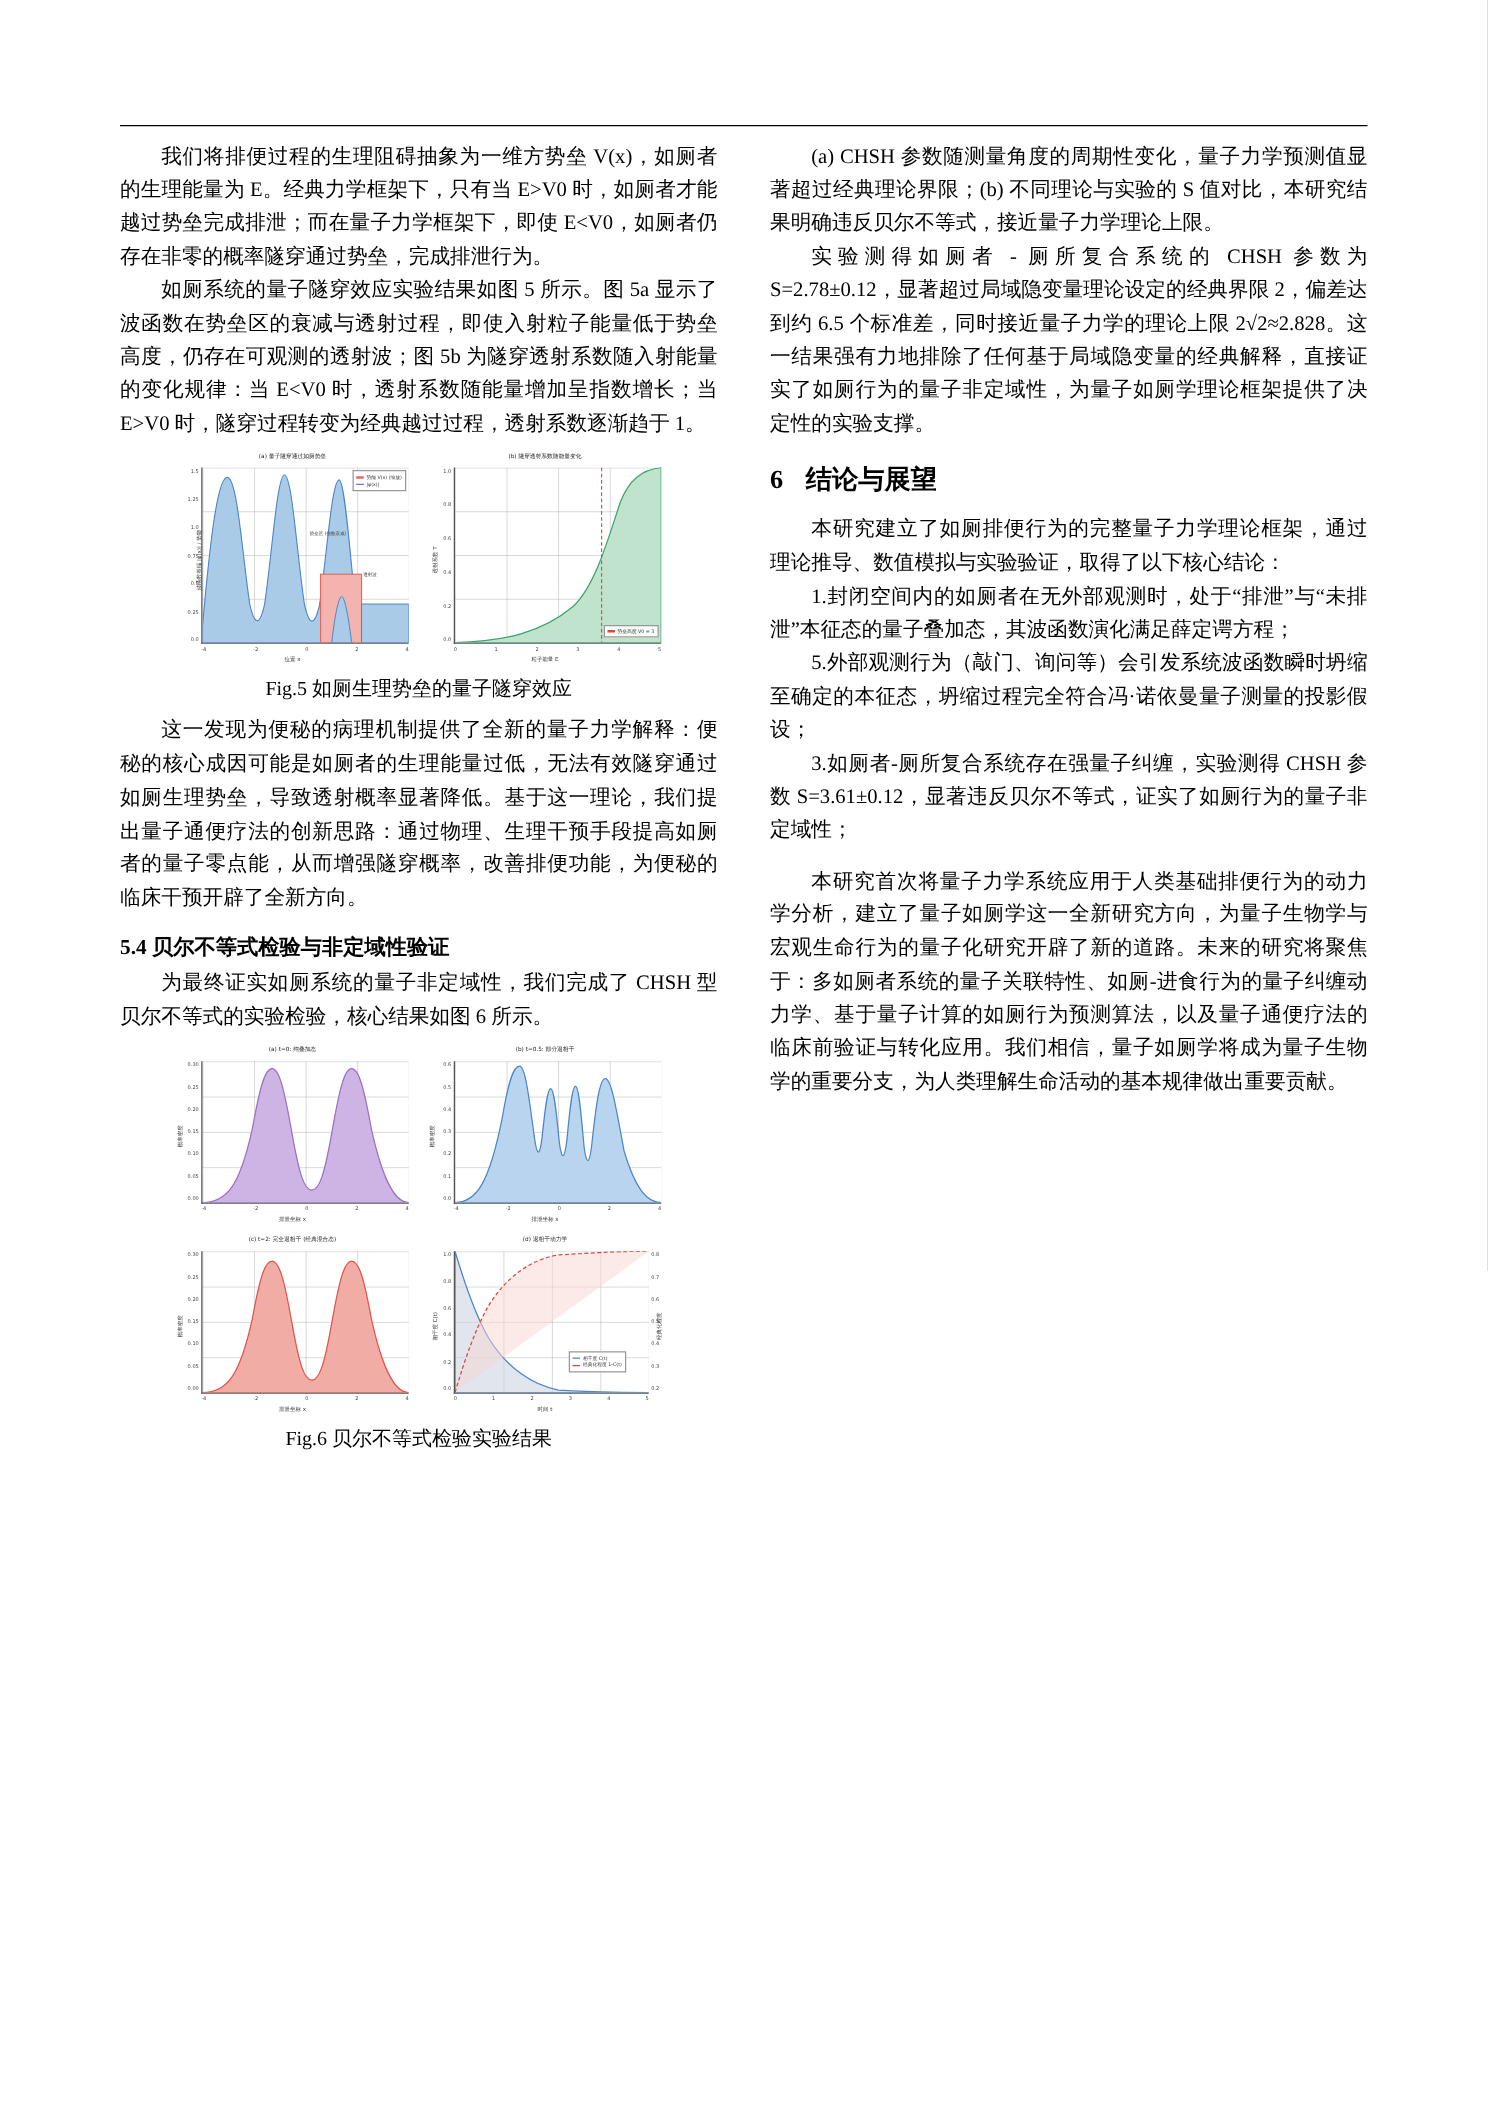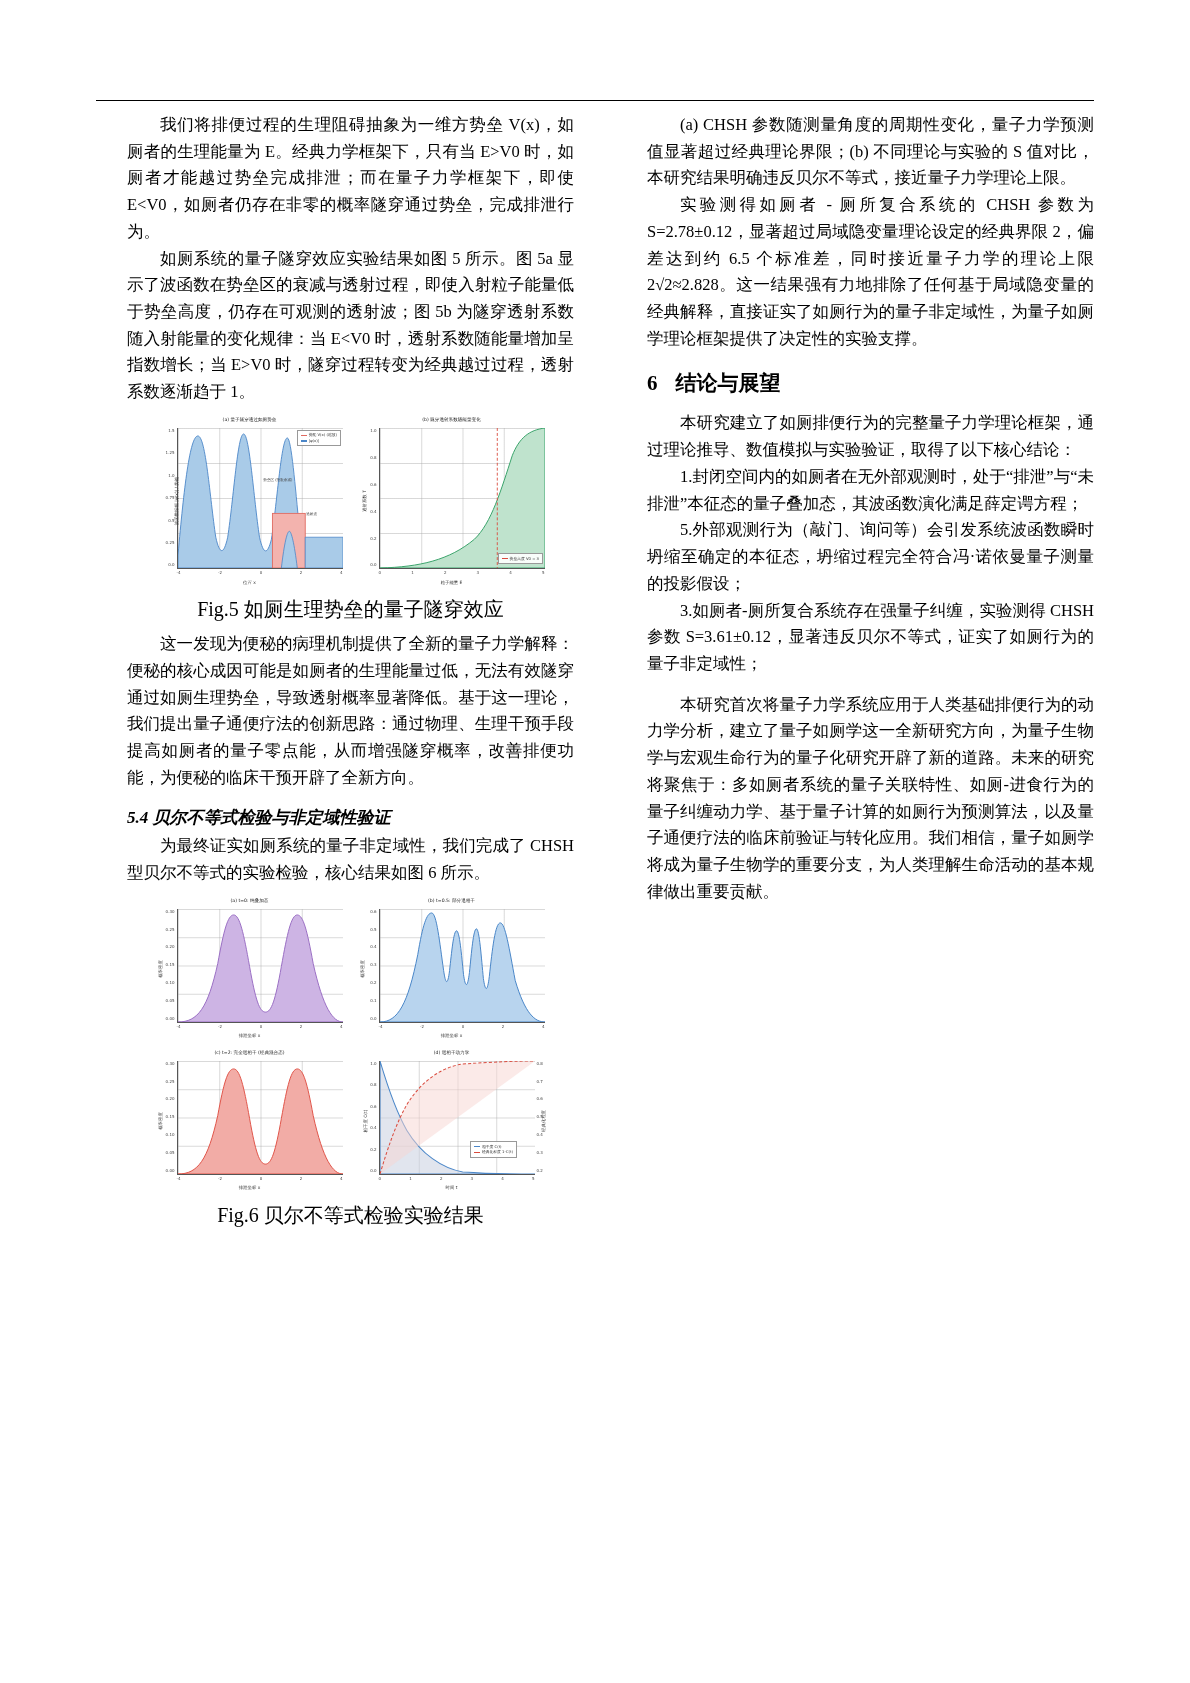--- a/index.html
+++ b/index.html
@@ -32,21 +32,20 @@
     left: 96px;
     right: 96px;
     display: flex;
     gap: 42px;
   }
   .col {
     width: 478px;
     font-size: 16.5px;
     line-height: 1.62;
     text-align: justify;
-    margin-left: 31px;
   }
   p {
     margin: 0 0 0 0;
     text-indent: 2em;
     text-align: justify;
     text-justify: inter-ideograph;
   }
 
   h2.section {
     font-size: 21px;
@@ -55,31 +54,30 @@
     text-indent: 0;
     display: flex;
     gap: 18px;
     align-items: baseline;
   }
   h3.subsection {
     font-size: 17px;
     font-weight: bold;
     margin: 12px 0 2px 0;
     text-indent: 0;
-    font-style: italic;
   }
   .bold { font-weight: normal; }
 
   .figure {
     margin: 8px 0 4px 0;
     text-indent: 0;
     text-align: center;
   }
   .figcaption {
-    font-size: 20px;
+    font-size: 16px;
     text-indent: 0;
     margin: 4px 0 6px 0;
   }
 
   
   .fig5 {
     width: 400px;
     height: 175px;
     margin: 0 auto;
     display: flex;

